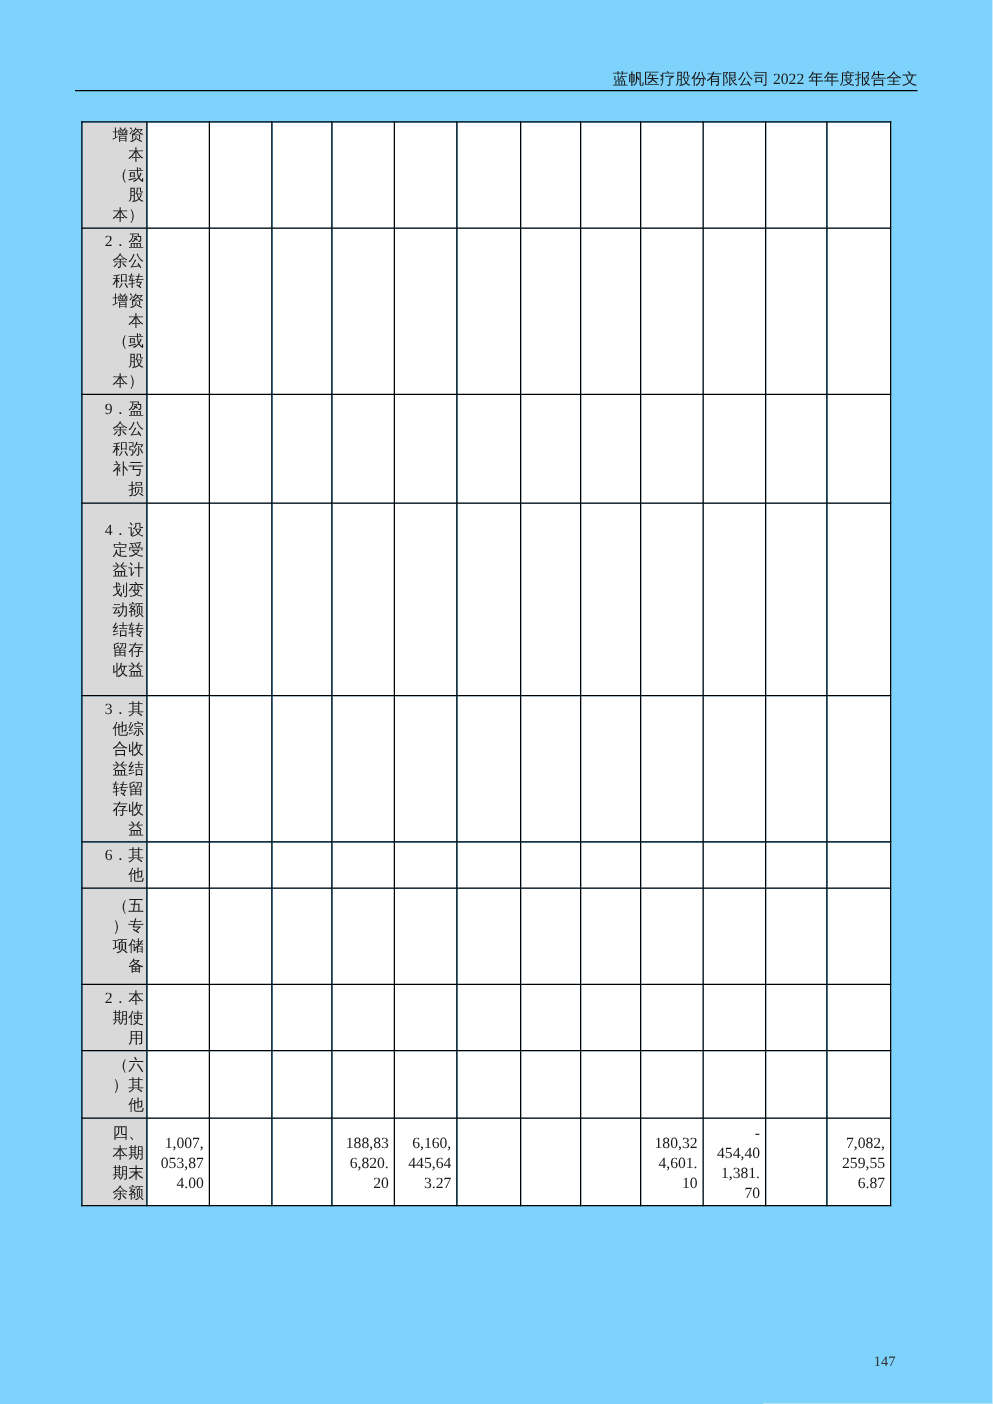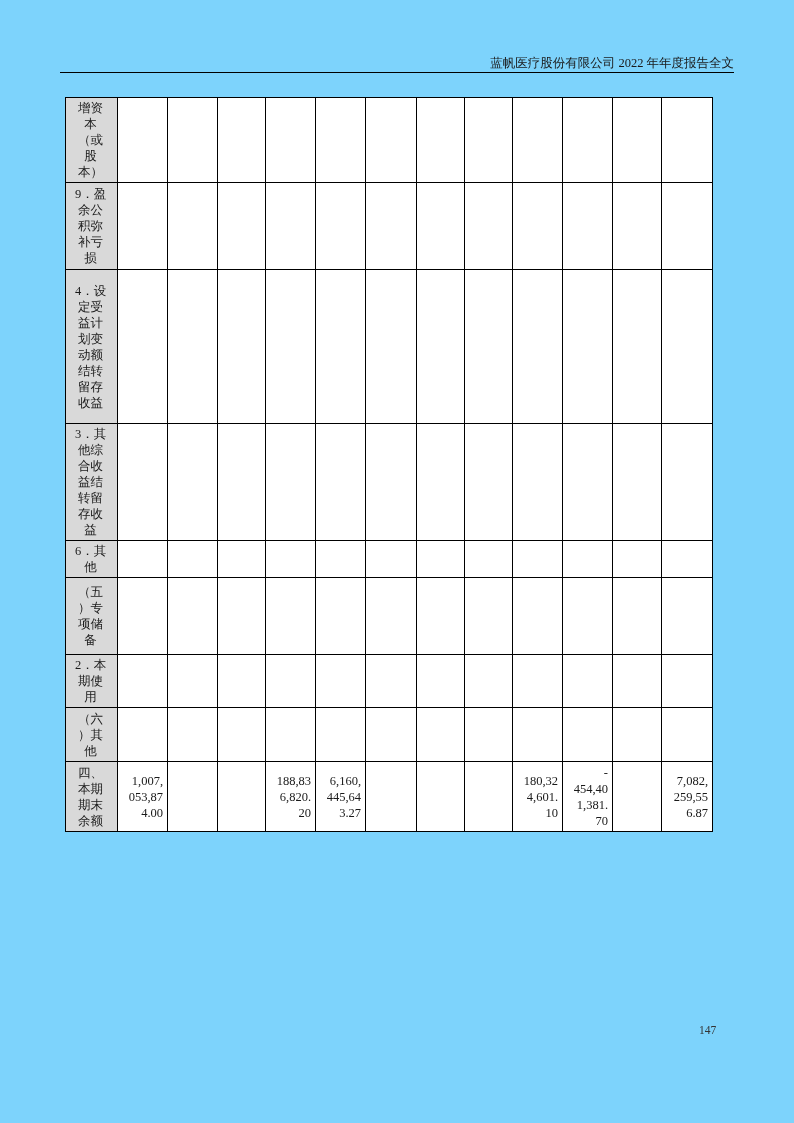--- a/index.html
+++ b/index.html
@@ -40,33 +40,33 @@
   table.equity td {
     border: 1px solid var(--border-color, #000);
     font-size: 12.5px;
     vertical-align: middle;
     overflow: hidden;
   }
   td.label-cell {
     background: var(--label-bg, #d9d9d9);
     white-space: pre-line;
     line-height: 16px;
-    text-align: center;
+    text-align: right;
     padding: 2px 2px 2px 0;
   }
   td.value-cell {
     background: #ffffff;
     white-space: pre-line;
     line-height: 16px;
     text-align: right;
     padding: 1px 4px 1px 1px;
   }
   .page-number {
     position: absolute;
-    top: 1024px;
+    top: 1084px;
     left: 699px;
     font-size: 11.5px;
     color: #333333;
   }
 </style>
 </head>
 <body>
 
 <div class="page">
 
@@ -103,20 +103,42 @@
           <td class="value-cell"></td>
           <td class="value-cell"></td>
           <td class="value-cell"></td>
           <td class="value-cell"></td>
           <td class="value-cell"></td>
           <td class="value-cell"></td>
           <td class="value-cell"></td>
           <td class="value-cell"></td>
           <td class="value-cell"></td>
         </tr>
+        <tr style="height: 133px;">
+          <td class="label-cell">2．盈
+余公
+积转
+增资
+本
+（或
+股
+本）</td>
+          <td class="value-cell"></td>
+          <td class="value-cell"></td>
+          <td class="value-cell"></td>
+          <td class="value-cell"></td>
+          <td class="value-cell"></td>
+          <td class="value-cell"></td>
+          <td class="value-cell"></td>
+          <td class="value-cell"></td>
+          <td class="value-cell"></td>
+          <td class="value-cell"></td>
+          <td class="value-cell"></td>
+          <td class="value-cell"></td>
+        </tr>
         <tr style="height: 87px;">
           <td class="label-cell">9．盈
 余公
 积弥
 补亏
 损</td>
           <td class="value-cell"></td>
           <td class="value-cell"></td>
           <td class="value-cell"></td>
           <td class="value-cell"></td>

